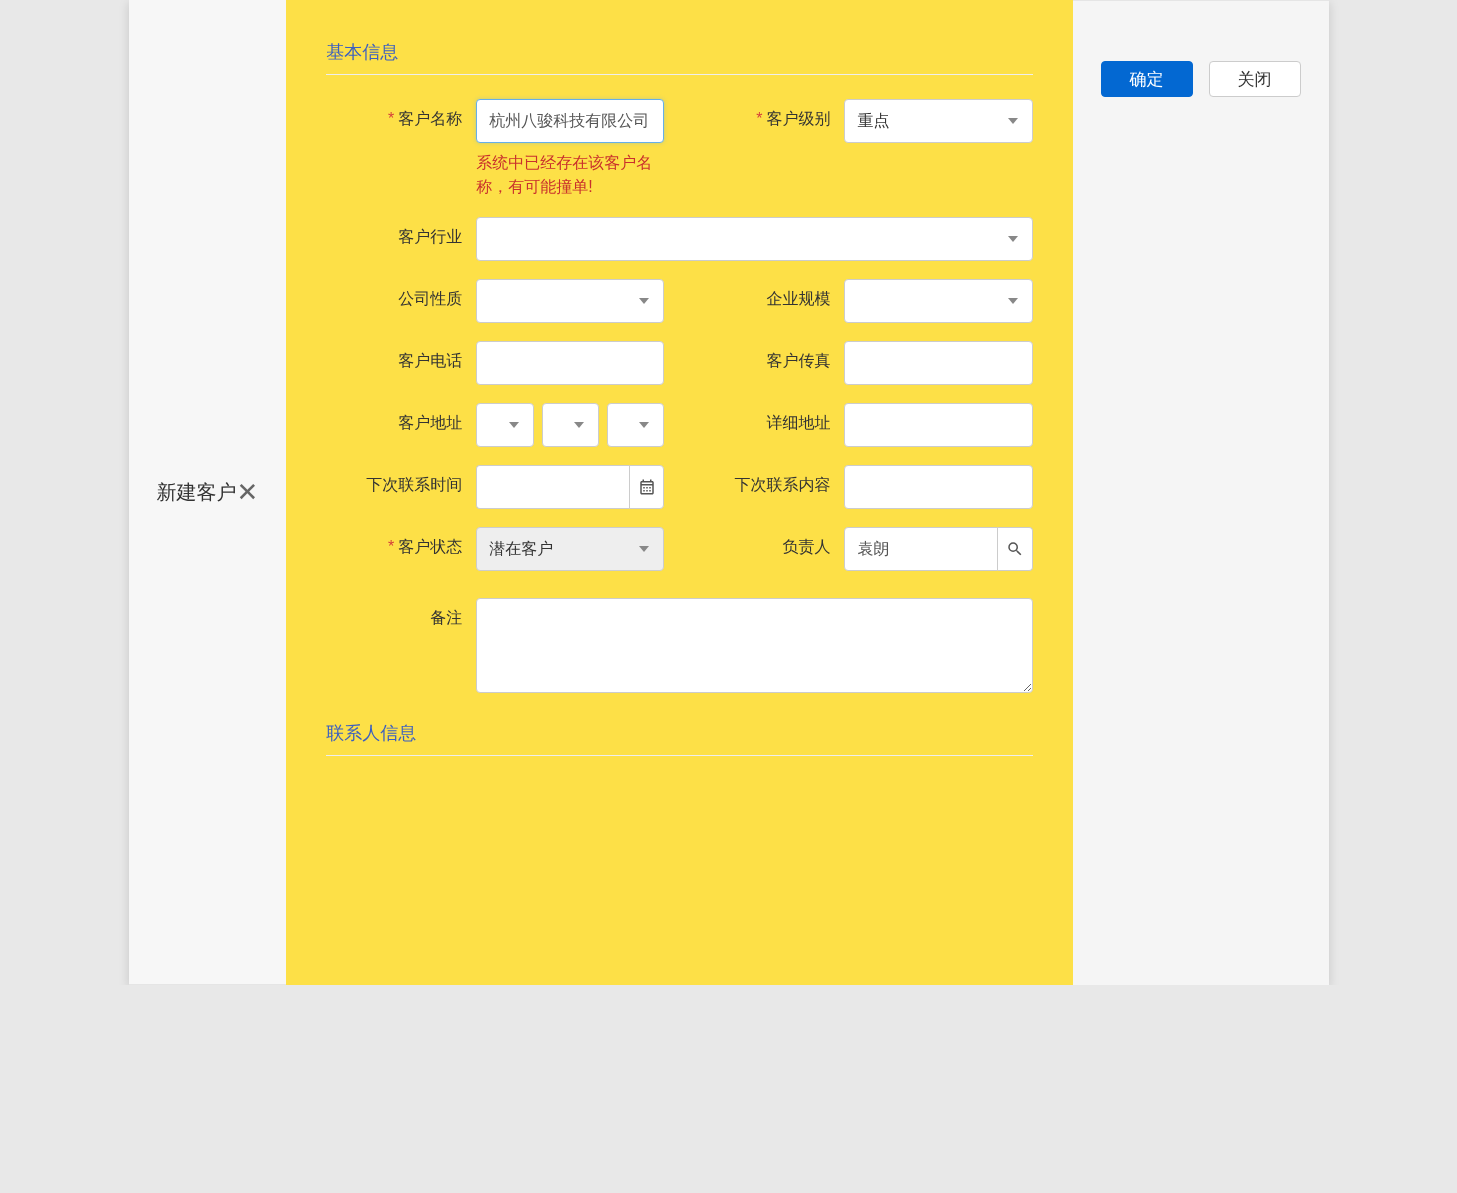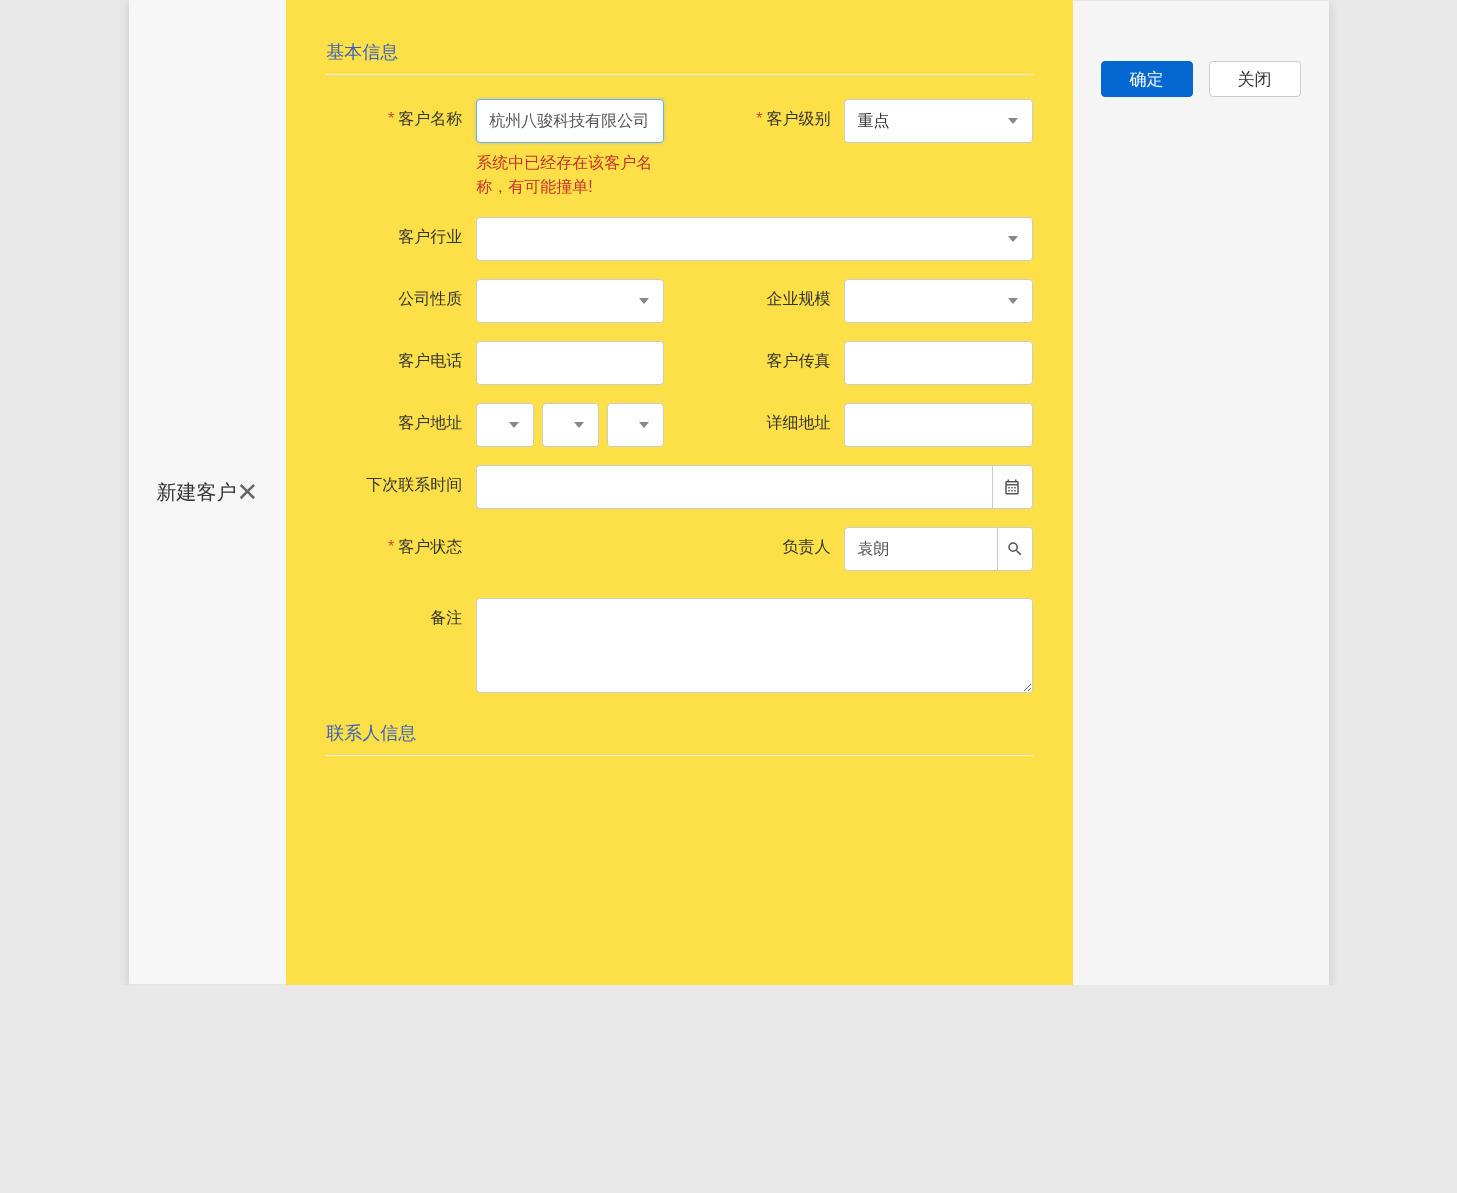--- a/index.html
+++ b/index.html
@@ -329,25 +329,37 @@
           <div class="date-group">
             <input class="form-input" value="" style="">
             <div class="date-addon">
               <svg class="icon-svg" viewBox="0 0 24 24">
                   <path d="M19 4h-1V2h-2v2H8V2H6v2H5c-1.1 0-2 .9-2 2v14c0 1.1.9 2 2 2h14c1.1 0 2-.9 2-2V6c0-1.1-.9-2-2-2zm0 16H5V10h14v10zM5 8V6h14v2H5zm2 4h2v2H7v-2zm4 0h2v2h-2v-2zm4 0h2v2h-2v-2zM7 16h2v2H7v-2zm4 0h2v2h-2v-2zm4 0h2v2h-2v-2z"></path>
                 </svg>
             </div>
           </div>
         </div>
       </div>
+      <div class="form-col">
+        <div class="form-label">下次联系内容</div>
+        <div class="form-ctrl-wrap">
+          <input class="form-input" value="" style="">
+        </div>
+      </div>
     </div>
 
     <div class="form-row">
       <div class="form-col">
         <div class="form-label"><span class="req">*</span><span>客户状态</span></div>
+        <div class="form-ctrl-wrap">
+          <div class="form-select disabled-look">
+            <span class="select-value">潜在客户</span>
+            <span class="caret"></span>
+          </div>
+        </div>
       </div>
       <div class="form-col">
         <div class="form-label">负责人</div>
         <div class="form-ctrl-wrap">
           <div class="search-group">
             <input class="form-input" value="袁朗" style="">
             <div class="search-addon">
               <svg class="icon-svg" viewBox="0 0 24 24">
                   <path d="M15.5 14h-.79l-.28-.27A6.471 6.471 0 0016 9.5 6.5 6.5 0 009.5 3 6.5 6.5 0 003 9.5 6.5 6.5 0 009.5 16c1.61 0 3.09-.59 4.23-1.57l.27.28v.79l5 4.99L20.49 19l-4.99-5zm-6 0C7.01 14 5 11.99 5 9.5S7.01 5 9.5 5 14 7.01 14 9.5 11.99 14 9.5 14z"></path>
                 </svg>

